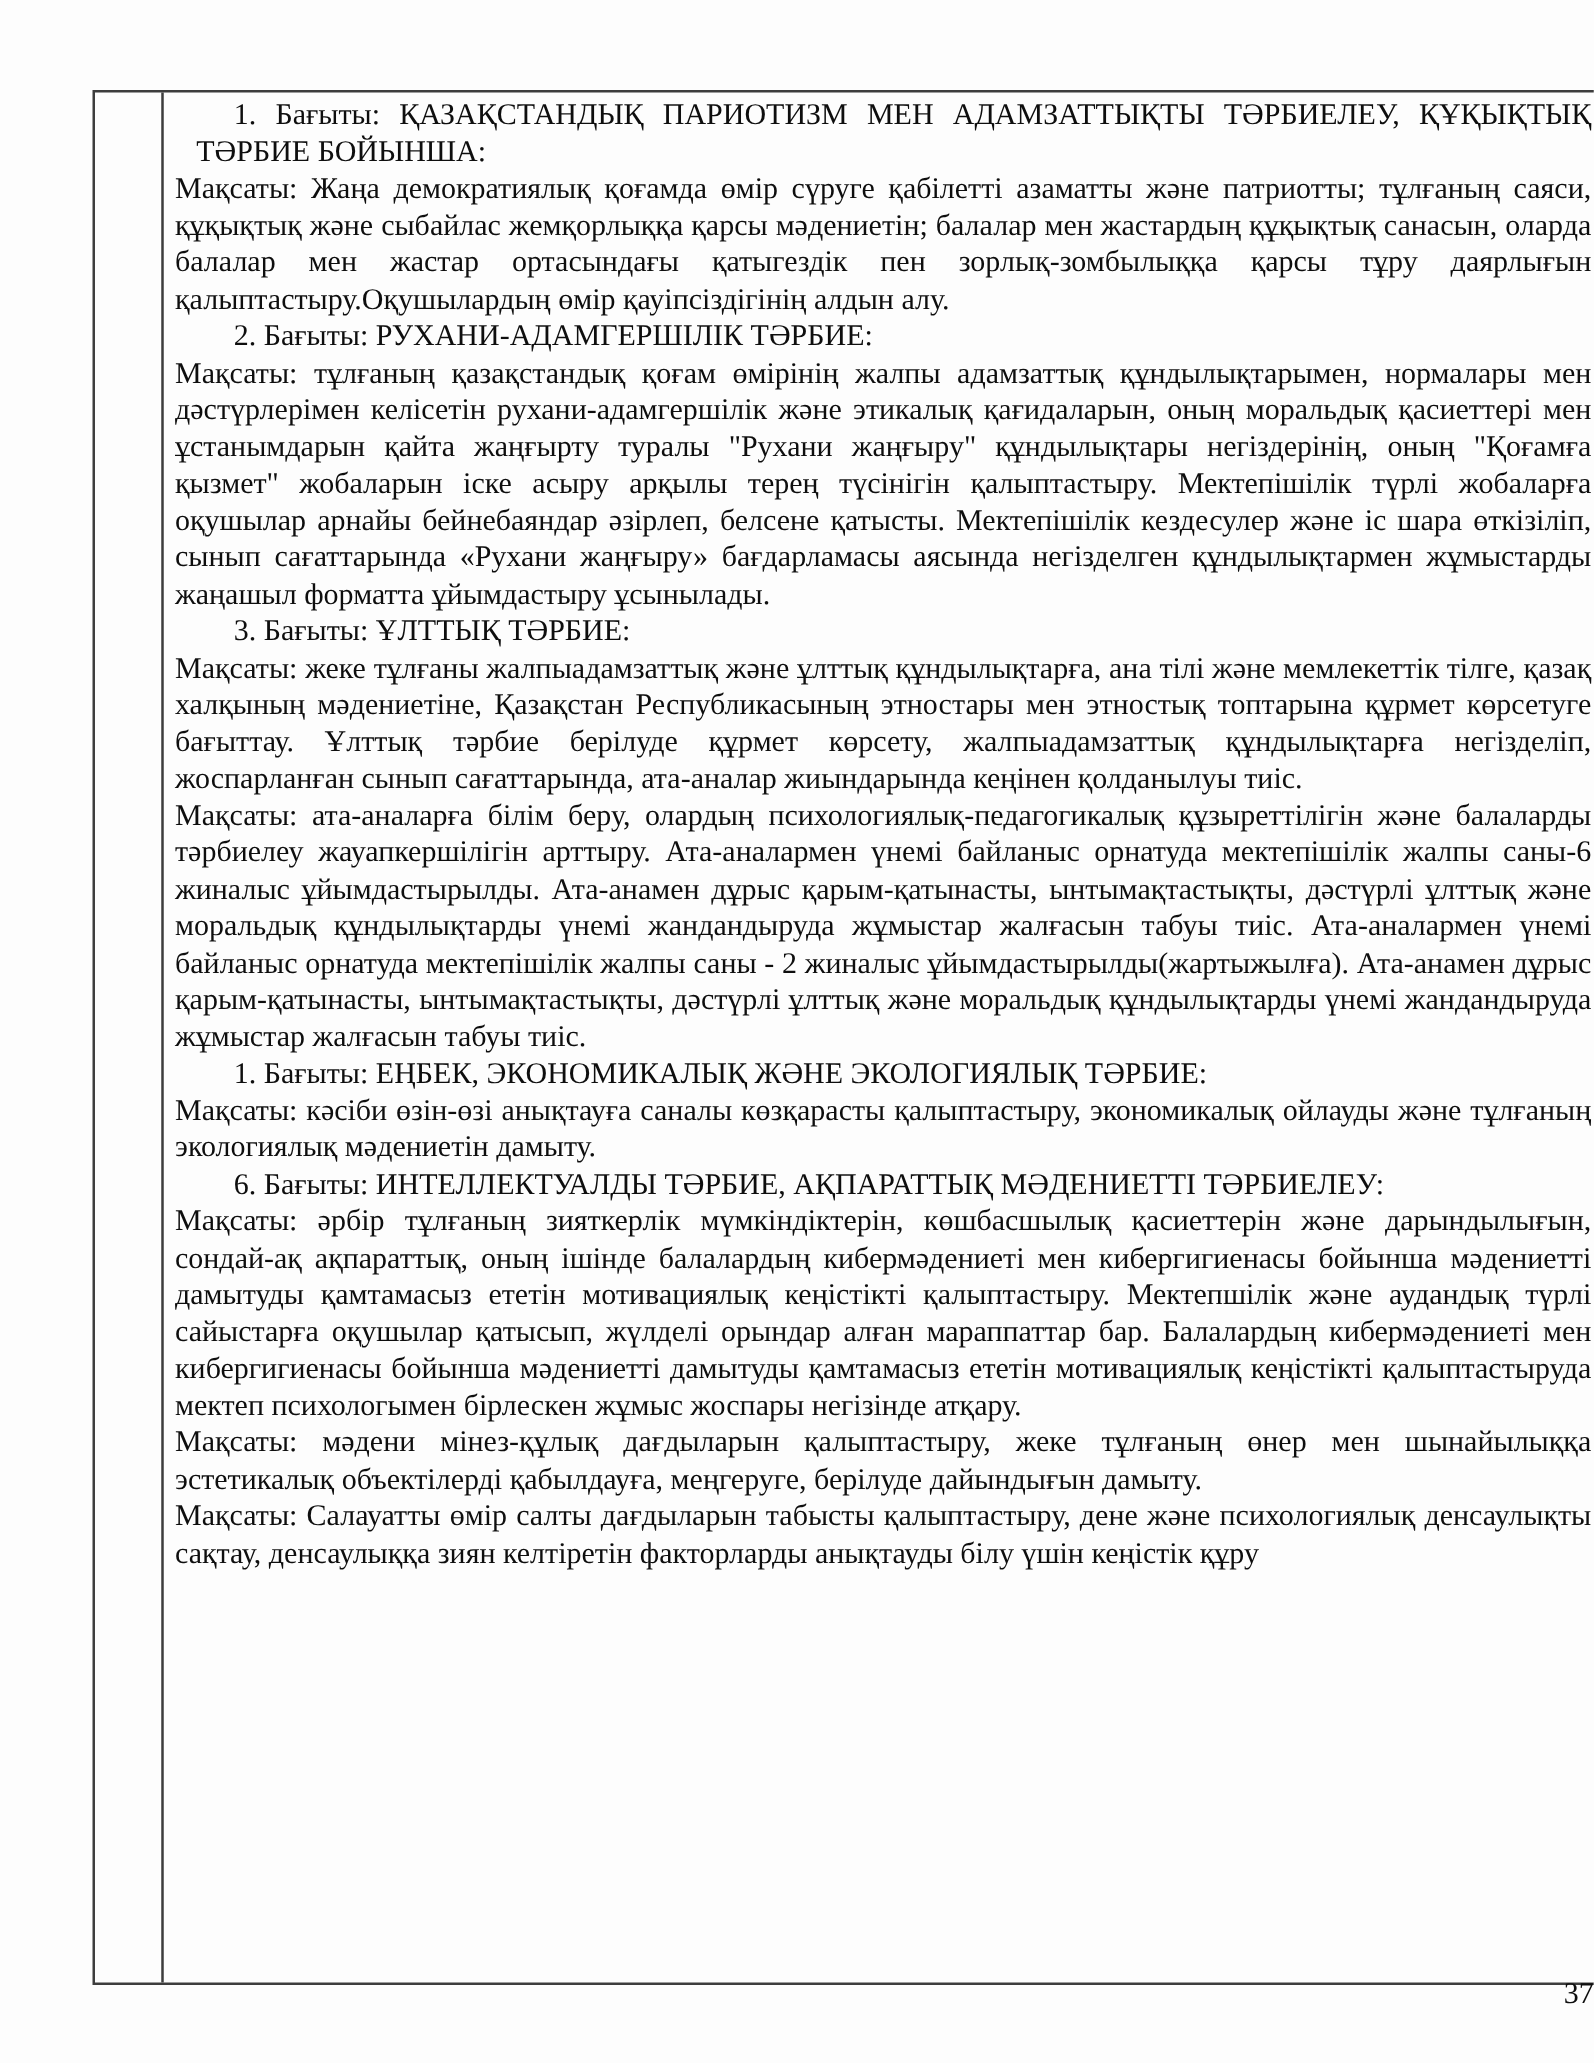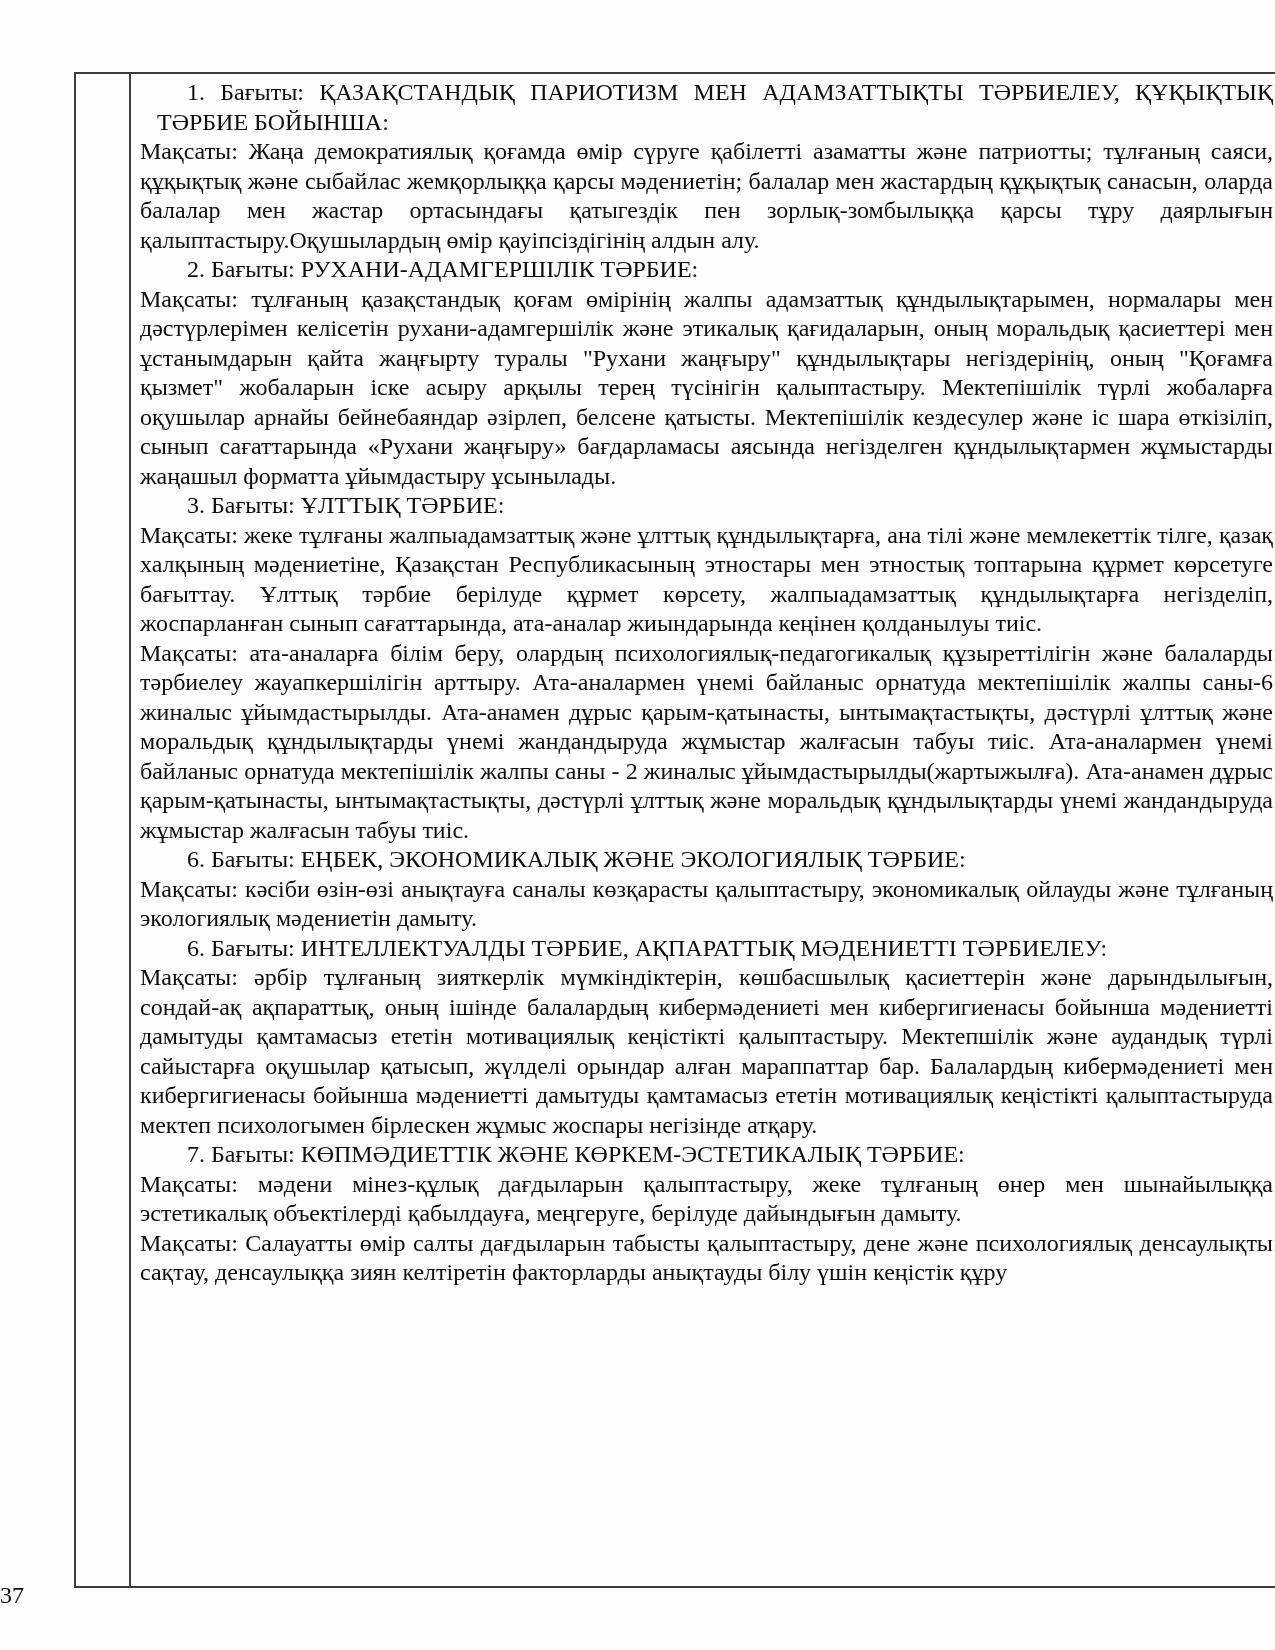--- a/index.html
+++ b/index.html
@@ -54,21 +54,21 @@
   }
   .sec-heading.hang {
     padding-left: 17px;
     text-indent: 30px;
   }
   .page-number {
     position: absolute;
     top: 1580px;
     left: 0;
     width: 1275px;
-    text-align: left;
+    text-align: right;
     font-size: 24px;
     line-height: 30px;
   }
 </style>
 </head>
 <body>
 
 <div class="page">
 
   <div class="doc-table">
@@ -88,31 +88,30 @@
       <div>
         <p class="sec-heading">3. Бағыты: ҰЛТТЫҚ ТӘРБИЕ:</p>
         <p class="sec-body">Мақсаты: жеке тұлғаны жалпыадамзаттық және ұлттық құндылықтарға, ана тілі және мемлекеттік тілге, қазақ халқының мәдениетіне, Қазақстан Республикасының этностары мен этностық топтарына құрмет көрсетуге бағыттау. Ұлттық тәрбие берілуде құрмет көрсету, жалпыадамзаттық құндылықтарға негізделіп, жоспарланған сынып сағаттарында, ата-аналар жиындарында кеңінен қолданылуы тиіс.</p>
       </div>
 
       <div>
         <p class="sec-body">Мақсаты: ата-аналарға білім беру, олардың психологиялық-педагогикалық құзыреттілігін және балаларды тәрбиелеу жауапкершілігін арттыру. Ата-аналармен үнемі байланыс орнатуда мектепішілік жалпы саны-6 жиналыс ұйымдастырылды. Ата-анамен дұрыс қарым-қатынасты, ынтымақтастықты, дәстүрлі ұлттық және моральдық құндылықтарды үнемі жандандыруда жұмыстар жалғасын табуы тиіс. Ата-аналармен үнемі байланыс орнатуда мектепішілік жалпы саны - 2 жиналыс ұйымдастырылды(жартыжылға). Ата-анамен дұрыс қарым-қатынасты, ынтымақтастықты, дәстүрлі ұлттық және моральдық құндылықтарды үнемі жандандыруда жұмыстар жалғасын табуы тиіс.</p>
       </div>
 
       <div>
-        <p class="sec-heading">6. Бағыты: ЕҢБЕК, ЭКОНОМИКАЛЫҚ ЖӘНЕ ЭКОЛОГИЯЛЫҚ ТӘРБИЕ:</p>
+        <p class="sec-heading">1. Бағыты: ЕҢБЕК, ЭКОНОМИКАЛЫҚ ЖӘНЕ ЭКОЛОГИЯЛЫҚ ТӘРБИЕ:</p>
         <p class="sec-body">Мақсаты: кәсіби өзін-өзі анықтауға саналы көзқарасты қалыптастыру, экономикалық ойлауды және тұлғаның экологиялық мәдениетін дамыту.</p>
       </div>
 
       <div>
         <p class="sec-heading">6. Бағыты: ИНТЕЛЛЕКТУАЛДЫ ТӘРБИЕ, АҚПАРАТТЫҚ МӘДЕНИЕТТІ ТӘРБИЕЛЕУ:</p>
         <p class="sec-body">Мақсаты: әрбір тұлғаның зияткерлік мүмкіндіктерін, көшбасшылық қасиеттерін және дарындылығын, сондай-ақ ақпараттық, оның ішінде балалардың кибермәдениеті мен кибергигиенасы бойынша мәдениетті дамытуды қамтамасыз ететін мотивациялық кеңістікті қалыптастыру. Мектепшілік және аудандық түрлі сайыстарға оқушылар қатысып, жүлделі орындар алған мараппаттар бар. Балалардың кибермәдениеті мен кибергигиенасы бойынша мәдениетті дамытуды қамтамасыз ететін мотивациялық кеңістікті қалыптастыруда мектеп психологымен бірлескен жұмыс жоспары негізінде атқару.</p>
       </div>
 
       <div>
-        <p class="sec-heading">7. Бағыты: КӨПМӘДИЕТТІК ЖӘНЕ КӨРКЕМ-ЭСТЕТИКАЛЫҚ ТӘРБИЕ:</p>
         <p class="sec-body">Мақсаты: мәдени мінез-құлық дағдыларын қалыптастыру, жеке тұлғаның өнер мен шынайылыққа эстетикалық объектілерді қабылдауға, меңгеруге, берілуде дайындығын дамыту.</p>
       </div>
 
       <div>
         <p class="sec-body">Мақсаты: Салауатты өмір салты дағдыларын табысты қалыптастыру, дене және психологиялық денсаулықты сақтау, денсаулыққа зиян келтіретін факторларды анықтауды білу үшін кеңістік құру</p>
       </div>
 
     </div>
   </div>
 

